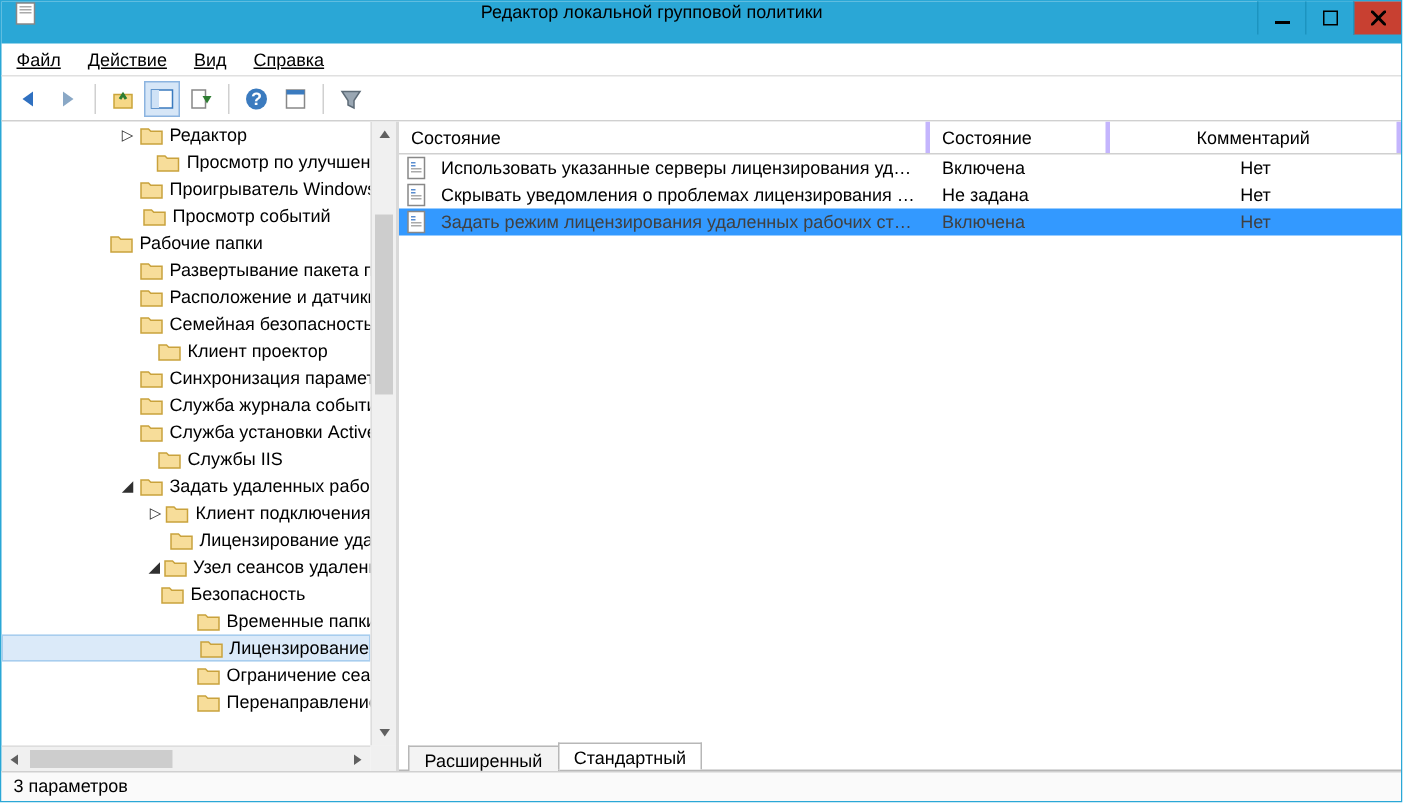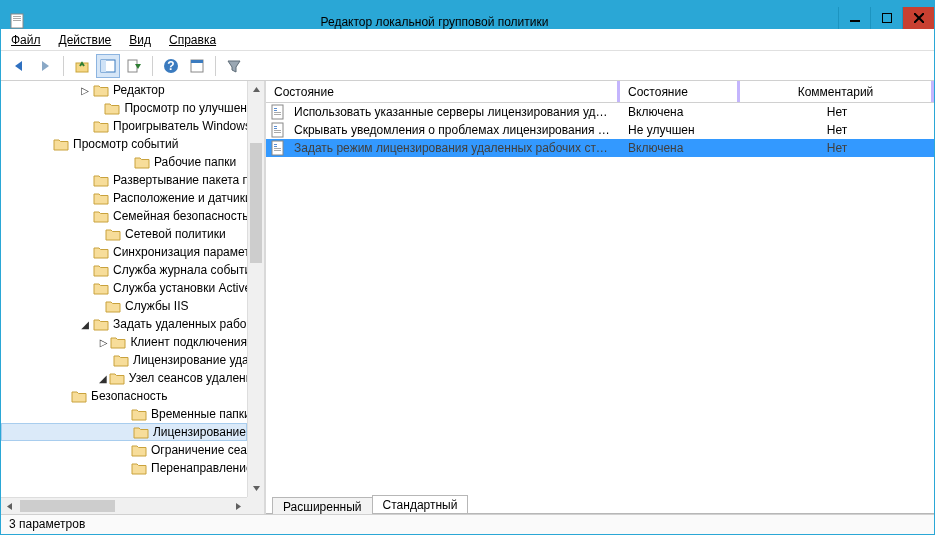--- a/index.html
+++ b/index.html
@@ -1,18 +1,18 @@
 <!DOCTYPE html>
 <html><head>
 <meta charset="utf-8">
 <style>
   * { box-sizing: border-box; margin: 0; padding: 0; font-family: "Segoe UI", Tahoma, sans-serif; font-size: 12px; }
   html, body { width: 935px; height: 535px; overflow: hidden; }
   .window { width: 935px; height: 535px; border: 1px solid #2aa7d6; background: #fff; display: flex; flex-direction: column; }
-  .titlebar { height: 28px; background: #2aa7d6; display: flex; align-items: flex-end; color: #000; }
+  .titlebar { height: 28px; background: #2aa7d6; display: flex; align-items: flex-start; color: #000; }
   .titlebar .app-icon { width: 16px; height: 16px; margin: 0 6px 0 8px; }
   .titlebar .title { flex: 1; text-align: center; font-size: 12px; color: #000; }
   .titlebar .ctrls { display: flex; }
   .titlebar .ctrl { width: 32px; height: 22px; display: flex; align-items: center; justify-content: center; border-left: 1px solid #1c94c0; background: #2aa7d6; }
   .titlebar .ctrl.close { background: #c84031; color: #000; }
   .menubar { height: 22px; display: flex; align-items: center; padding: 0 10px; gap: 18px; border-bottom: 1px solid #e0e0e0; }
   .menubar .mitem { cursor: default; }
   .menubar .mitem span.u { text-decoration: underline; }
   .toolbar { height: 30px; display: flex; align-items: center; padding: 0 6px; gap: 2px; border-bottom: 1px solid #d0d0d0; }
   .toolbar .sep { width: 1px; height: 20px; background: #d0d0d0; margin: 0 4px; }
@@ -170,30 +170,30 @@
             </div>
             <div class="row" style="padding-left: 90px;">
               <span class="expander"></span>
               <span class="folder">
                 <svg width="16" height="14">
                   <path d="M1 3 L6 3 L7.5 4.5 L15 4.5 L15 13 L1 13 Z" fill="#f7dd9a" stroke="#c9a23c"></path>
                 </svg>
               </span>
               <span class="label">Проигрыватель Windows</span>
             </div>
-            <div class="row" style="padding-left: 38px;">
+            <div class="row" style="padding-left: 80px;">
               <span class="expander"></span>
               <span class="folder">
                 <svg width="16" height="14">
                   <path d="M1 3 L6 3 L7.5 4.5 L15 4.5 L15 13 L1 13 Z" fill="#f7dd9a" stroke="#c9a23c"></path>
                 </svg>
               </span>
               <span class="label">Просмотр событий</span>
             </div>
-            <div class="row" style="padding-left: 119px;">
+            <div class="row" style="padding-left: 58px;">
               <span class="expander"></span>
               <span class="folder">
                 <svg width="16" height="14">
                   <path d="M1 3 L6 3 L7.5 4.5 L15 4.5 L15 13 L1 13 Z" fill="#f7dd9a" stroke="#c9a23c"></path>
                 </svg>
               </span>
               <span class="label">Рабочие папки</span>
             </div>
             <div class="row" style="padding-left: 90px;">
               <span class="expander"></span>
@@ -222,21 +222,21 @@
               </span>
               <span class="label">Семейная безопасность</span>
             </div>
             <div class="row" style="padding-left: 90px;">
               <span class="expander"></span>
               <span class="folder">
                 <svg width="16" height="14">
                   <path d="M1 3 L6 3 L7.5 4.5 L15 4.5 L15 13 L1 13 Z" fill="#f7dd9a" stroke="#c9a23c"></path>
                 </svg>
               </span>
-              <span class="label">Сетевой политики</span>
+              <span class="label">Клиент проектор</span>
             </div>
             <div class="row" style="padding-left: 90px;">
               <span class="expander"></span>
               <span class="folder">
                 <svg width="16" height="14">
                   <path d="M1 3 L6 3 L7.5 4.5 L15 4.5 L15 13 L1 13 Z" fill="#f7dd9a" stroke="#c9a23c"></path>
                 </svg>
               </span>
               <span class="label">Синхронизация параметр</span>
             </div>
@@ -296,21 +296,21 @@
             </div>
             <div class="row" style="padding-left: 98px;">
               <span class="expander">◢</span>
               <span class="folder">
                 <svg width="16" height="14">
                   <path d="M1 3 L6 3 L7.5 4.5 L15 4.5 L15 13 L1 13 Z" fill="#f7dd9a" stroke="#c9a23c"></path>
                 </svg>
               </span>
               <span class="label">Узел сеансов удаленн</span>
             </div>
-            <div class="row" style="padding-left: 56px;">
+            <div class="row" style="padding-left: 92px;">
               <span class="expander"></span>
               <span class="folder">
                 <svg width="16" height="14">
                   <path d="M1 3 L6 3 L7.5 4.5 L15 4.5 L15 13 L1 13 Z" fill="#f7dd9a" stroke="#c9a23c"></path>
                 </svg>
               </span>
               <span class="label">Безопасность</span>
             </div>
             <div class="row" style="padding-left: 128px;">
               <span class="expander"></span>
@@ -408,21 +408,21 @@
             <span class="icon">
               <svg width="16" height="16">
                 <rect x="2" y="1" width="11" height="14" fill="#fff" stroke="#888"></rect>
                 <rect x="4" y="4" width="3" height="1" fill="#5a8dd0"></rect>
                 <rect x="4" y="6" width="3" height="1" fill="#5a8dd0"></rect>
                 <rect x="4" y="8" width="7" height="1" fill="#aaa"></rect>
                 <rect x="4" y="10" width="7" height="1" fill="#aaa"></rect>
               </svg>
             </span>
             <div class="cell" style="width: 334px;">Скрывать уведомления о проблемах лицензирования уд...</div>
-            <div class="cell" style="width: 120px;">Не улучшен</div>
+            <div class="cell" style="width: 120px;">Не задана</div>
             <div class="cell" style="flex: 1 1 0%; text-align: center;">Нет</div>
           </div>
           <div class="list-row selected">
             <span class="icon">
               <svg width="16" height="16">
                 <rect x="2" y="1" width="11" height="14" fill="#fff" stroke="#888"></rect>
                 <rect x="4" y="4" width="3" height="1" fill="#5a8dd0"></rect>
                 <rect x="4" y="6" width="3" height="1" fill="#5a8dd0"></rect>
                 <rect x="4" y="8" width="7" height="1" fill="#aaa"></rect>
                 <rect x="4" y="10" width="7" height="1" fill="#aaa"></rect>

